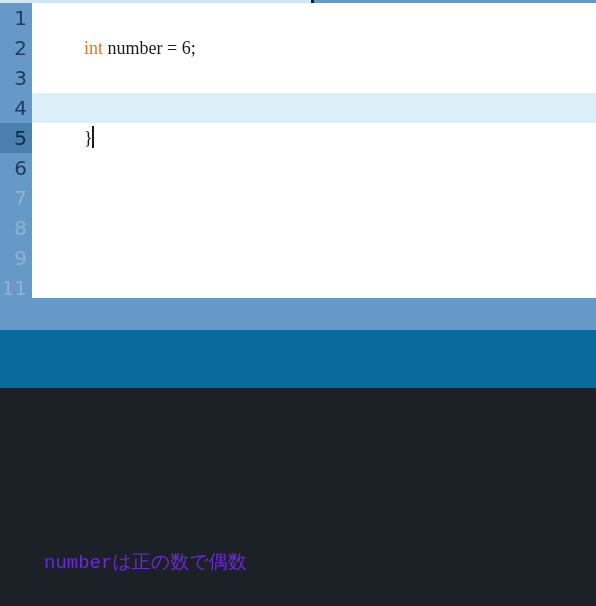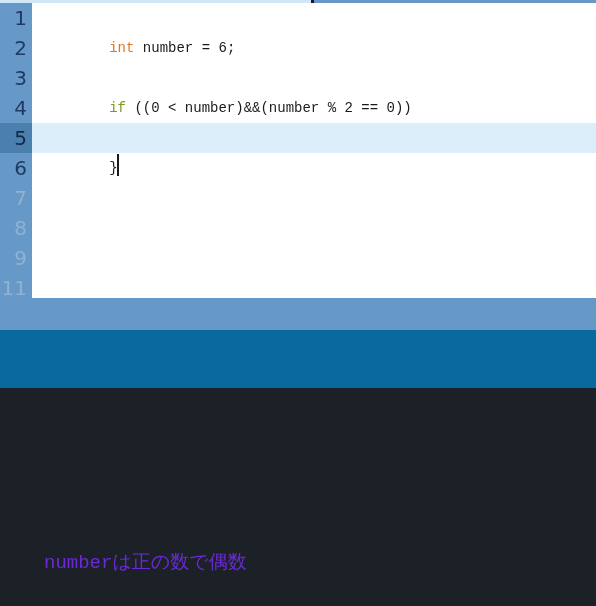--- a/index.html
+++ b/index.html
@@ -81,24 +81,24 @@
     position: relative;
     flex: 1;
     background: #ffffff;
     overflow: hidden;
   }
   .code-line {
     position: relative;
     height: 30px;
     line-height: 30px;
     white-space: pre;
-    font-family: Liberation Mono, monospace;
-    font-size: 14px;
+    font-family: Liberation Serif, serif;
+    font-size: 18px;
     color: #1a1a1a;
-    padding-left: 10px;
+    padding-left: 16px;
     box-sizing: border-box;
   }
   .code-line.active {
     background: #ddeefb;
   }
 
   .tok-kw-type   { color: #e8751a; }
   .tok-kw-ctrl   { color: #7a9a1e; }
   .tok-plain     { color: #1a1a1a; }
   .tok-fn        { color: #2e6da4; }
@@ -177,23 +177,20 @@
     <div class="code-area">
 
       <div class="code-line">
         <span class="tok-kw-type">int</span><span class="tok-plain"> number </span><span class="tok-plain">= </span><span class="tok-num">6</span><span class="tok-plain">;</span>
       </div>
 
       <div class="code-line">
         <span class="tok-plain"></span>
       </div>
 
-      <div class="code-line">
-        <span class="tok-kw-ctrl">if</span><span class="tok-plain"> ((0 &lt; number)&amp;&amp;(number % 2 == 0)) </span>
-      </div>
 
       <div class="code-line">
         <span class="tok-plain">  </span><span class="tok-fn">println</span><span class="tok-plain">(</span><span class="tok-string">"numberは正の数で偶数"</span><span class="tok-plain">);</span>
       </div>
 
       <div class="code-line active">
         <span class="tok-plain">}</span><span class="caret"></span>
       </div>
 
       <div class="code-line"></div>

